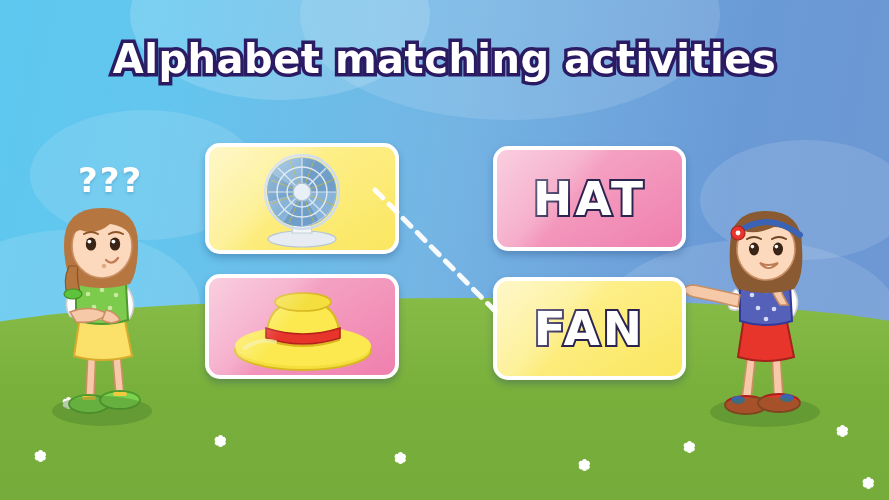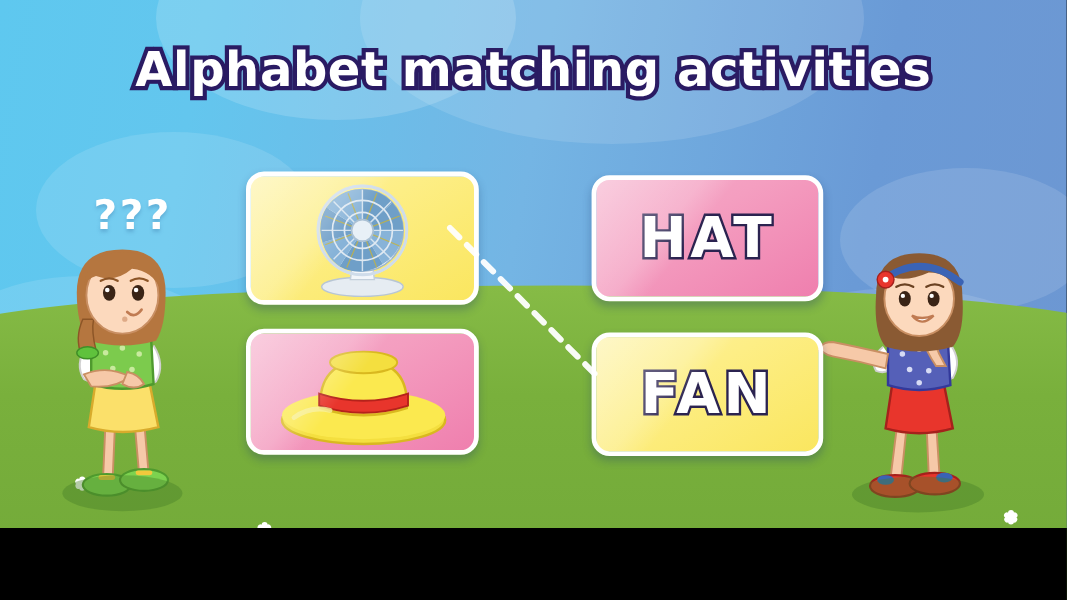--- a/index.html
+++ b/index.html
@@ -1,18 +1,18 @@
 <!DOCTYPE html>
 <html><head>
 <meta charset="utf-8">
 <style>
   html,body{margin:0;padding:0;background:#000;}
   body{font-family:"DejaVu Sans",sans-serif;}
   #stage{
-    position:relative;width:889px;height:440px;overflow:hidden;
+    position:relative;width:889px;height:500px;overflow:hidden;
     background:linear-gradient(100deg,#5ec8ef 0%,#63c6ee 18%,#74b5e4 48%,#6a9ad6 78%,#6d97d2 100%);
   }
   
   .cloud{position:absolute;background:rgba(255,255,255,.16);border-radius:50%;pointer-events:none;}
   .cloud.soft{background:rgba(255,255,255,.12);}
   
   #ground{
     position:absolute;left:-6%;width:112%;height:260px;bottom:-58px;
     background:linear-gradient(180deg,#86bb46 0%,#79b03c 35%,#72a939 100%);
     border-radius:52% 48% 0 0 / 42px 42px 0 0;

